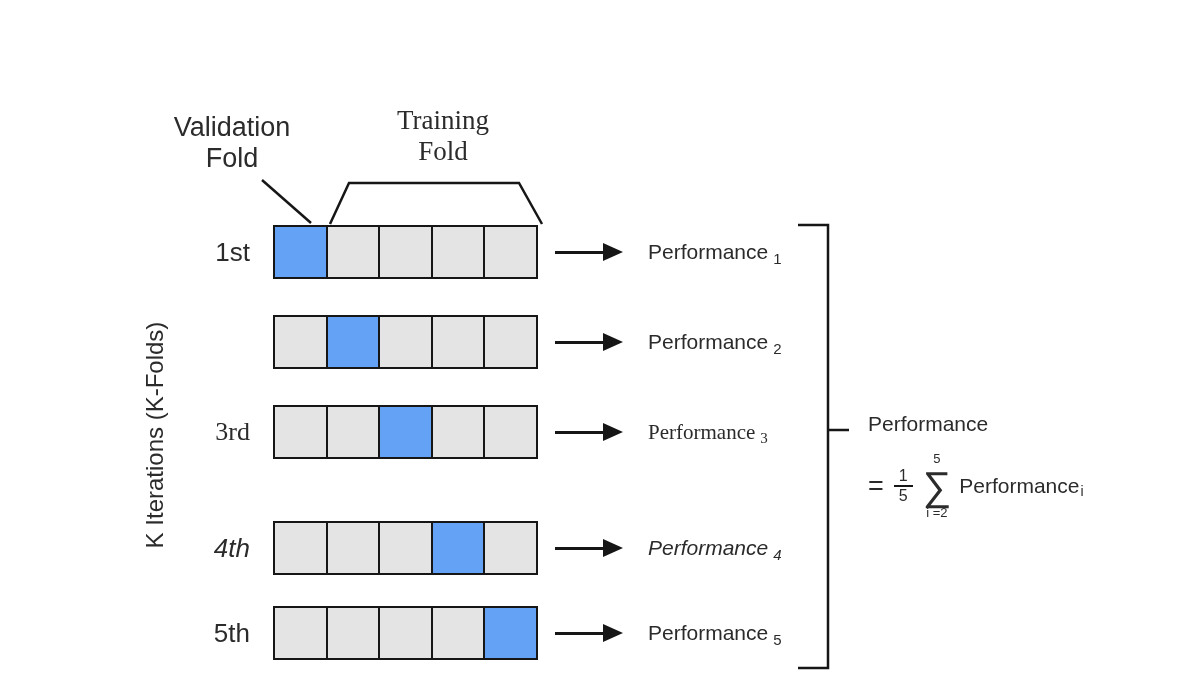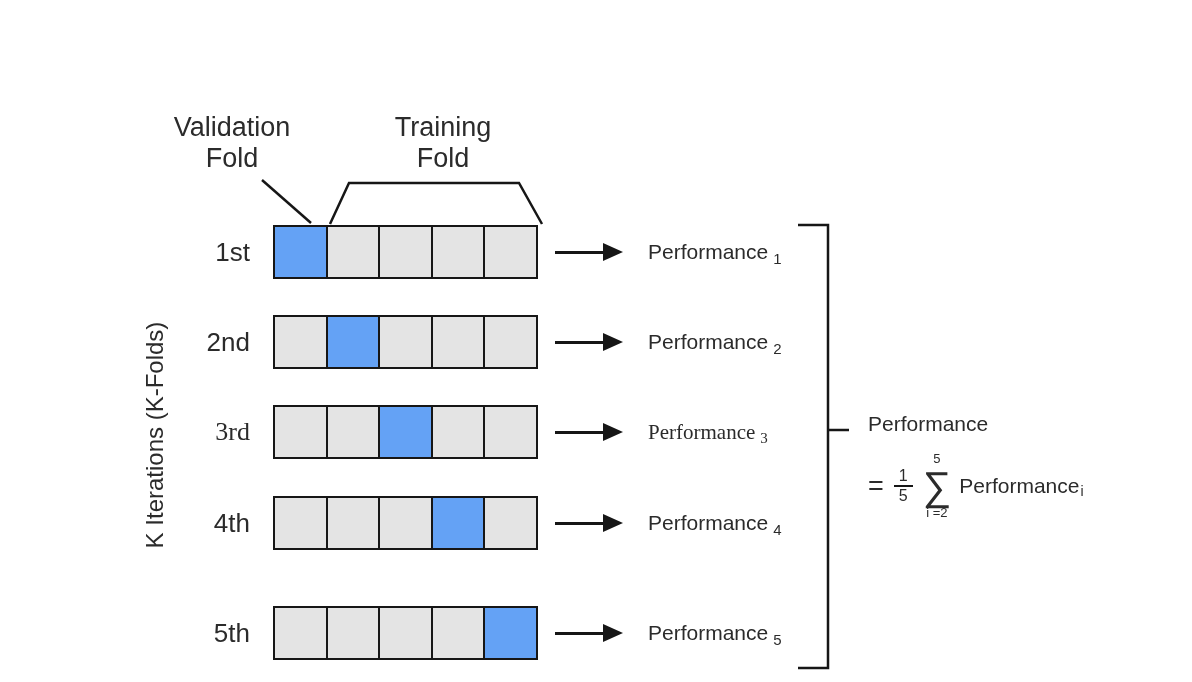--- a/index.html
+++ b/index.html
@@ -11,21 +11,21 @@
   }
   *{margin:0;padding:0;box-sizing:border-box;}
   html,body{background:#fff;}
   body{font-family:"Liberation Sans",sans-serif;color:var(--text);}
   #canvas{
     position:relative;width:1192px;height:682px;background:var(--bg);overflow:hidden;margin-top:40px;
   }
   
   .top-label{position:absolute;text-align:center;font-size:27px;line-height:31px;color:var(--text);}
   #validation-label{left:142px;top:72px;width:180px;}
-  #training-label{left:353px;top:72px;width:180px;}
+  #training-label{left:353px;top:65px;width:180px;font-family:Liberation Serif, serif;}
   
   #y-axis-label{
     position:absolute;left:5px;top:381px;width:300px;height:28px;
     transform:rotate(-90deg);transform-origin:150px 14px;
     text-align:center;font-size:24px;color:var(--text);white-space:nowrap;
   }
   
   #lines-overlay{position:absolute;left:0;top:0;pointer-events:none;}
   
   .row{position:absolute;left:0;width:988px;height:54px;}
@@ -104,21 +104,20 @@
       <div class="arrow">
         <div class="arrow-shaft"></div>
         <div class="arrow-head"></div>
       </div>
       <div class="perf-label">
         <span class="perf-text">Performance</span>
         <span class="perf-sub">1</span>
       </div>
     </div>
       <div class="row" style="top: 275px;">
-      <div class="row-label">2nd</div>
       <div class="squares">
           <div class="square"></div>
           <div class="square validation"></div>
           <div class="square"></div>
           <div class="square"></div>
           <div class="square"></div>
         </div>
       <div class="arrow">
         <div class="arrow-shaft"></div>
         <div class="arrow-head"></div>
@@ -139,21 +138,21 @@
         </div>
       <div class="arrow">
         <div class="arrow-shaft"></div>
         <div class="arrow-head"></div>
       </div>
       <div class="perf-label">
         <span class="perf-text">Performance</span>
         <span class="perf-sub">3</span>
       </div>
     </div>
-      <div class="row" style="top: 456px;">
+      <div class="row" style="top: 481px; font-style: italic;">
       <div class="row-label">4th</div>
       <div class="squares">
           <div class="square"></div>
           <div class="square"></div>
           <div class="square"></div>
           <div class="square validation"></div>
           <div class="square"></div>
         </div>
       <div class="arrow">
         <div class="arrow-shaft"></div>

